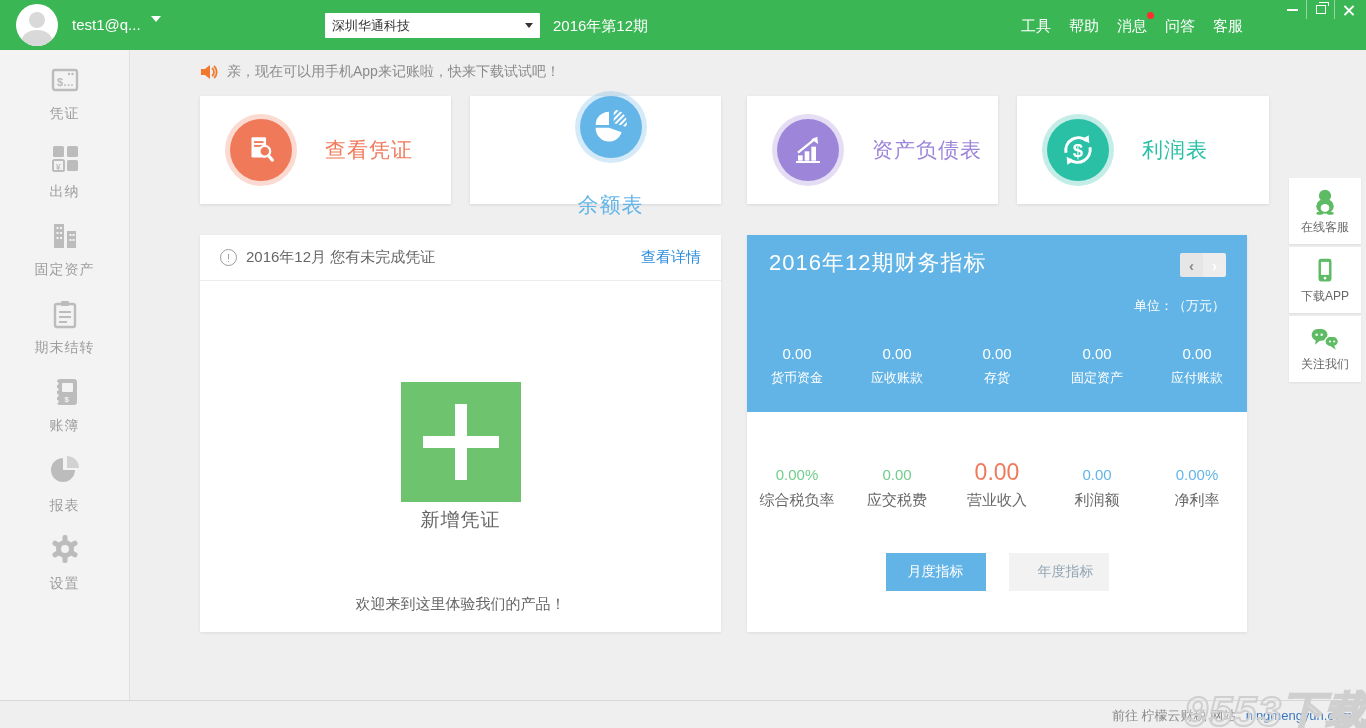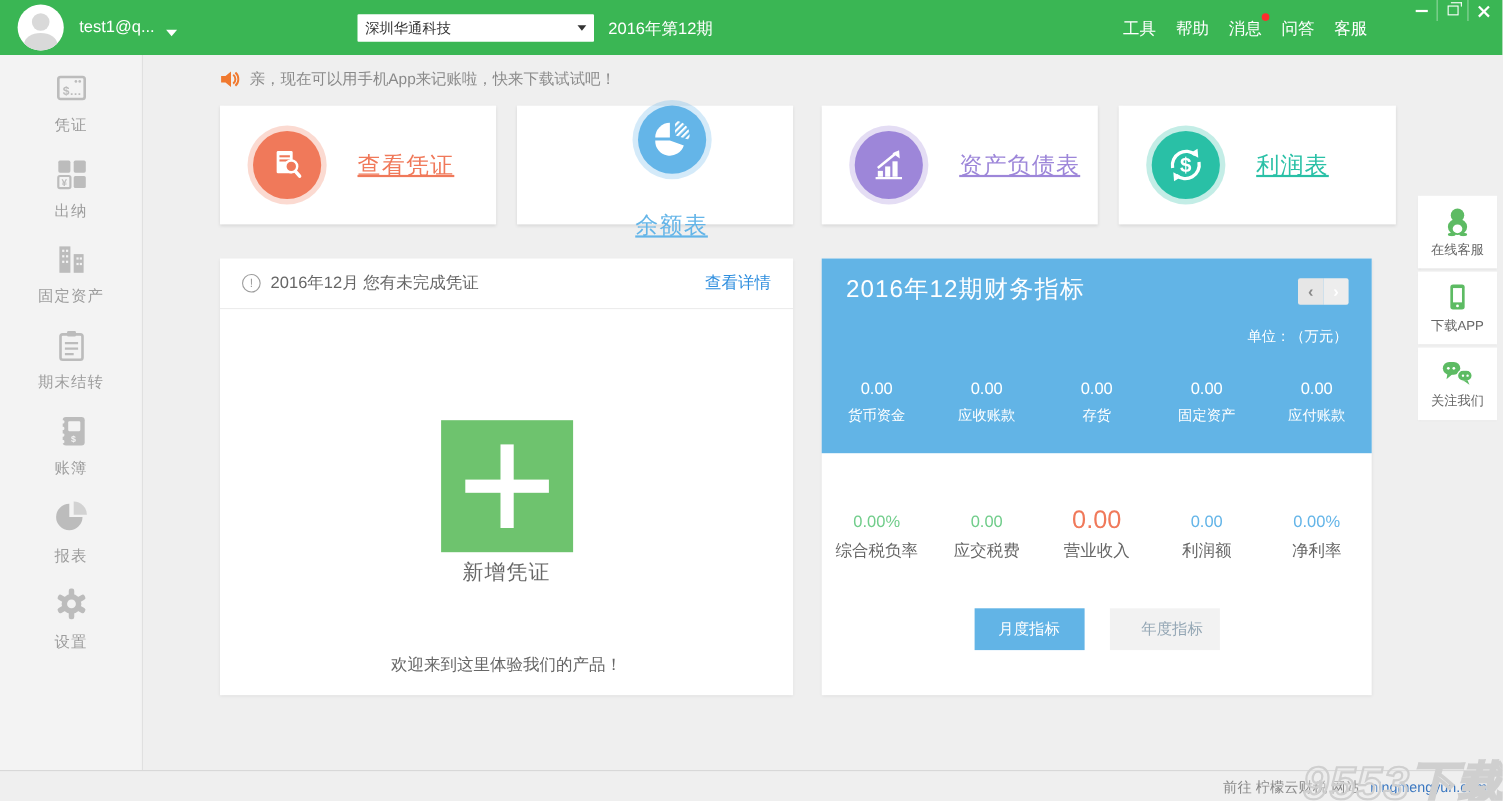--- a/index.html
+++ b/index.html
@@ -4,21 +4,21 @@
 <style>
   * { margin:0; padding:0; box-sizing:border-box; }
   html,body { width:1366px; height:728px; overflow:hidden; }
   body { font-family:"Liberation Sans","DejaVu Sans",sans-serif; background:#efefef; position:relative; }
 
   
   .topbar { position:absolute; top:0; left:0; width:1366px; height:50px; background:#3ab654; z-index:30; }
   .avatar { position:absolute; left:16px; top:4px; width:42px; height:42px; background:#fff; border-radius:50%; overflow:hidden; }
   .avatar .head { position:absolute; left:13px; top:8px; width:16px; height:16px; background:#d9d9d9; border-radius:50%; }
   .avatar .body { position:absolute; left:6px; top:26px; width:30px; height:20px; background:#d9d9d9; border-radius:50% 50% 0 0; }
-  .userbox { position:absolute; left:72px; top:16px; color:#fff; font-size:15px; display:flex; align-items:flex-end; gap:10px; cursor:pointer; }
+  .userbox { position:absolute; left:72px; top:16px; color:#fff; font-size:15px; display:flex; align-items:flex-start; gap:10px; cursor:pointer; }
   .caret-down { width:0; height:0; border-left:5px solid transparent; border-right:5px solid transparent; border-top:6px solid #fff; display:inline-block; }
   .company-select { position:absolute; left:325px; top:13px; width:215px; height:25px; background:#fff; display:flex; align-items:center; justify-content:space-between; padding:0 7px; font-size:13px; color:#333; cursor:pointer; border-radius:1px; }
   .sel-caret { width:0; height:0; border-left:4px solid transparent; border-right:4px solid transparent; border-top:5px solid #333; }
   .period { position:absolute; left:553px; top:17px; color:#fff; font-size:15px; }
   .topmenu { position:absolute; left:1019px; top:16px; display:flex; gap:14px; color:#fff; font-size:15px; }
   .menu-item { position:relative; cursor:pointer; padding:1px 2px; }
   .menu-item .dot { position:absolute; top:-4px; right:-5px; width:7px; height:7px; background:#ff2d2d; border-radius:50%; }
   .win-controls { position:absolute; right:4px; top:0; display:flex; height:19px; align-items:center; }
   .win-btn { width:28px; height:19px; display:flex; align-items:center; justify-content:center; cursor:pointer; }
   .win-btn + .win-btn { border-left:1px solid rgba(255,255,255,.45); }
@@ -33,21 +33,21 @@
   
   .sidebar { position:absolute; left:0; top:50px; width:130px; height:650px; background:#f3f3f3; border-right:1px solid #e0e0e0; }
   .side-item { position:absolute; left:0; width:129px; display:flex; flex-direction:column; align-items:center; gap:9px; cursor:pointer; }
   .side-label { font-size:14px; color:#9d9d9d; letter-spacing:1px; }
 
   
   .notice { position:absolute; left:200px; top:63px; display:flex; align-items:center; gap:9px; font-size:14px; color:#8a8a8a; }
 
   .card { position:absolute; top:96px; height:108px; background:#fff; box-shadow:0 1px 3px rgba(0,0,0,.10); display:flex; align-items:center; padding-left:30px; gap:33px; cursor:pointer; }
   .card-icon { width:62px; height:62px; border-radius:50%; flex:0 0 auto; display:flex; align-items:center; justify-content:center; }
-  .card-label { font-size:21px; letter-spacing:1px;text-decoration:underline; }
+  .card-label { font-size:21px; letter-spacing:1px; }
   .card0 { left:200px; width:251px; } .card0 .card-icon { background:#f0795a; box-shadow:0 0 0 5px rgba(240,121,90,.28); } .card0 .card-label { color:#f0795a; }
   .card1 { left:470px; width:251px;flex-direction:column; } .card1 .card-icon { background:#64b5e8; box-shadow:0 0 0 5px rgba(100,181,232,.28); } .card1 .card-label { color:#64b5e8; }
   .card2 { left:747px; width:251px; } .card2 .card-icon { background:#9d86d9; box-shadow:0 0 0 5px rgba(157,134,217,.28); } .card2 .card-label { color:#9d86d9; }
   .card3 { left:1017px; width:252px; } .card3 .card-icon { background:#29c0a6; box-shadow:0 0 0 5px rgba(41,192,166,.28); } .card3 .card-label { color:#29c0a6; }
 
   
   .voucher-panel { position:absolute; left:200px; top:235px; width:521px; height:397px; background:#fff; box-shadow:0 1px 3px rgba(0,0,0,.08); }
   .vp-head { height:46px; border-bottom:1px solid #ececec; display:flex; align-items:center; padding:0 20px; gap:9px; }
   .info-circle { width:17px; height:17px; border:1px solid #9d9d9d; border-radius:50%; color:#9d9d9d; font-size:11px; display:flex; align-items:center; justify-content:center; flex:0 0 auto; }
   .vp-title { font-size:15px; color:#666; }

